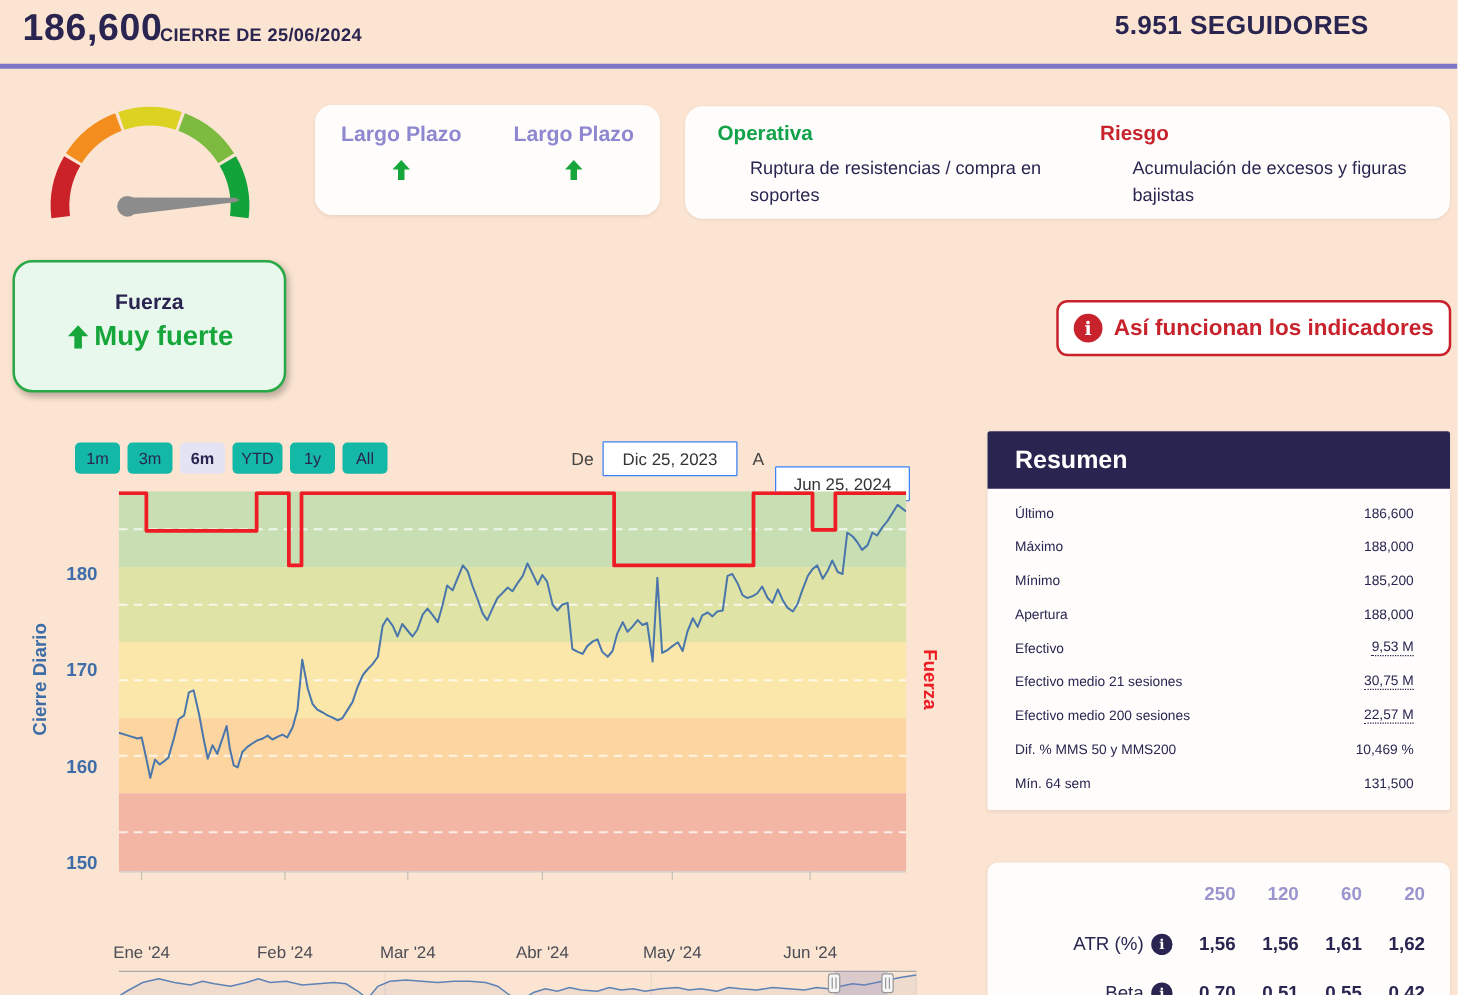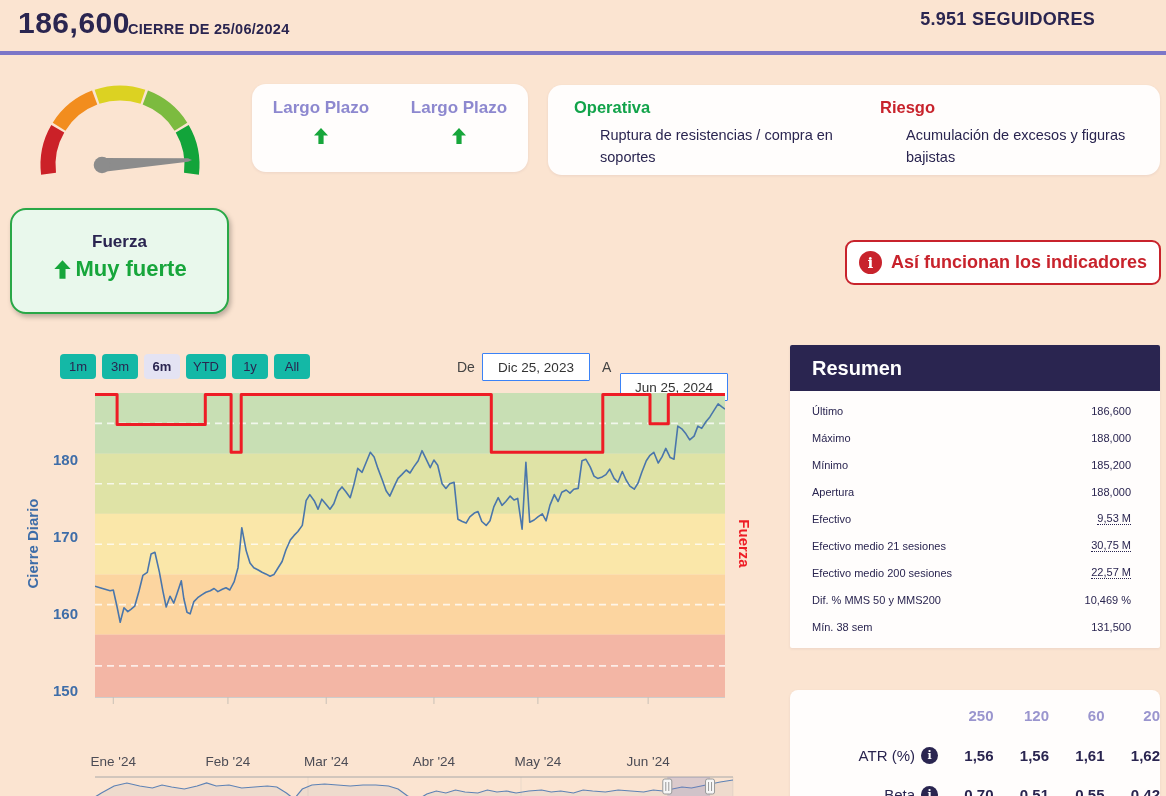--- a/index.html
+++ b/index.html
@@ -3,21 +3,21 @@
 <meta charset="utf-8">
 <style>
   html,body{margin:0;padding:0;}
   #app{position:relative;width:1166px;height:796px;overflow:hidden;
        background:#fbe4d1;font-family:"Liberation Sans",sans-serif;color:#2a2550;}
   .abs{position:absolute;}
   .card{position:absolute;background:#fffdfc;border-radius:14px;box-shadow:0 1px 3px rgba(60,40,80,.08);}
   
   .price{left:18px;top:6px;font-size:30px;font-weight:bold;letter-spacing:.5px;}
   .close-label{left:128px;top:21px;font-size:14.5px;font-weight:600;letter-spacing:.3px;}
-  .followers{top:9px;right:71px;font-size:18px;font-weight:600;letter-spacing:.3px;}
+  .followers{top:9px;right:71px;font-size:21px;font-weight:600;letter-spacing:.3px;}
   .divider{left:0;top:51px;width:1166px;height:4px;background:#7c76c8;}
   
   .plazo-card{left:252px;top:84px;width:276px;height:88px;display:flex;}
   .plazo-col{flex:1;display:flex;flex-direction:column;align-items:center;padding-top:14px;}
   .plazo-label{font-size:17px;font-weight:bold;color:#8d88cf;}
   .plazo-arrow{margin-top:9px;}
   
   .opr-card{left:548px;top:85px;width:612px;height:90px;display:flex;}
   .opr-col{width:50%;padding:13px 0 0 26px;box-sizing:border-box;}
   .opr-title{font-size:16.5px;font-weight:bold;}
@@ -55,21 +55,21 @@
   
   .resumen{left:790px;top:345px;width:370px;position:absolute;background:#fffdfc;box-shadow:0 1px 3px rgba(60,40,80,.08);border-radius:2px;}
   .resumen-header{height:46px;background:#2a2550;display:flex;align-items:center;padding-left:22px;border-radius:2px 2px 0 0;}
   .resumen-title{color:#fff;font-size:20px;font-weight:bold;}
   #resumen-rows{padding:6px 0 8px 0;}
   .r-row{display:flex;justify-content:space-between;align-items:center;height:27px;padding:0 29px 0 22px;font-size:11px;}
   .r-value.dotted{border-bottom:1.5px dotted #2a2550;}
   
   .stats-card{left:790px;top:690px;width:370px;height:120px;position:absolute;background:#fffdfc;
     border-radius:8px;box-shadow:0 1px 3px rgba(60,40,80,.08);padding-top:4px;box-sizing:border-box;}
-  .s-row{display:grid;grid-template-columns:148px repeat(4,1fr);align-items:center;}
+  .s-row{display:grid;grid-template-columns:148px repeat(4,1fr);padding-right:20px;align-items:center;}
   .s-row.head{height:42px;}
   .s-row.body{height:39px;}
   .s-h{color:#9a95ce;font-weight:bold;font-size:15px;text-align:right;}
   .s-label{display:flex;justify-content:flex-end;align-items:center;gap:6px;font-size:15px;color:#2a2550;}
   .s-val{text-align:right;font-size:15px;font-weight:600;color:#2a2550;}
   .info-i.small{width:17px;height:17px;background:#2a2550;font-size:11px;margin:0;}
   svg{display:block;}
 </style>
 </head>
 <body>
@@ -232,21 +232,21 @@
         </div>
         <div class="r-row">
           <span class="r-label">Efectivo medio 200 sesiones</span>
           <span class="r-value dotted">22,57 M</span>
         </div>
         <div class="r-row">
           <span class="r-label">Dif. % MMS 50 y MMS200</span>
           <span class="r-value">10,469 %</span>
         </div>
         <div class="r-row">
-          <span class="r-label">Mín. 38 sem</span>
+          <span class="r-label">Mín. 64 sem</span>
           <span class="r-value">131,500</span>
         </div>
       </div>
   </aside>
 
   <div class="stats-card">
     <div id="stats-grid">
         <div class="s-row head">
           <div class="s-h"></div>
           <div class="s-h">250</div>

